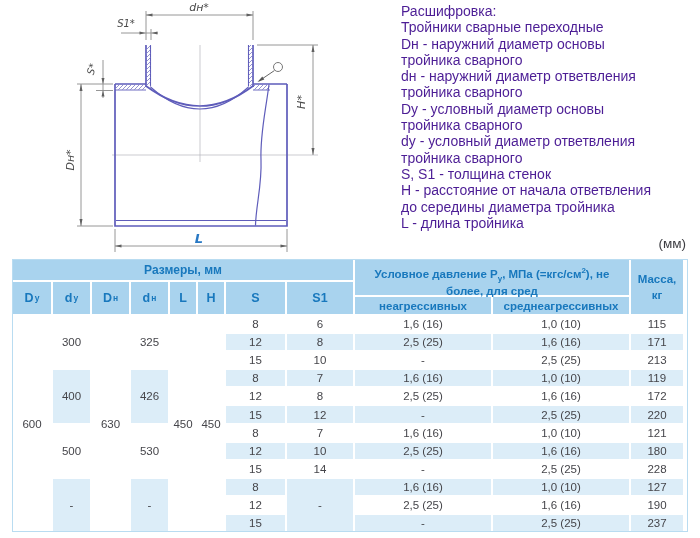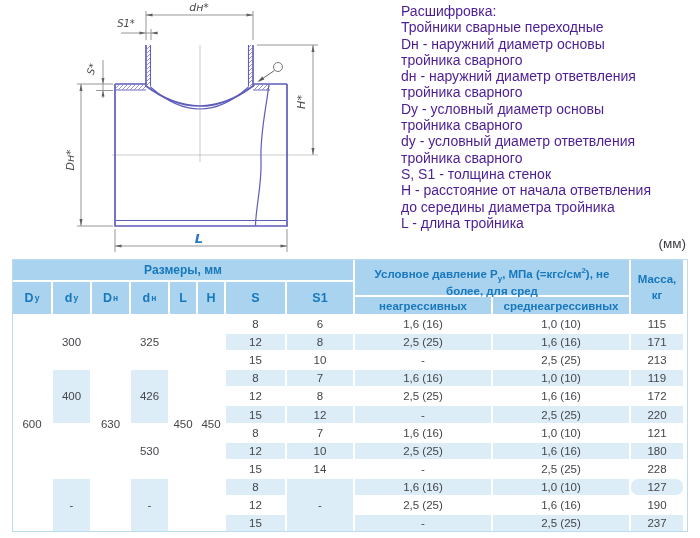--- a/index.html
+++ b/index.html
@@ -188,20 +188,21 @@
       </div>
       <div class="cell hdr colname" style="grid-area: 2 / 7 / 4;">
         <span>S</span>
       </div>
       <div class="cell hdr colname" style="grid-area: 2 / 8 / 4;">
         <span>S1</span>
       </div>
       <div class="cell body cw" style="grid-area: 4 / 1 / span 12;">600</div>
       <div class="cell body cw" style="grid-area: 4 / 2 / span 3;">300</div>
       <div class="cell body cb" style="grid-area: 7 / 2 / span 3;">400</div>
+      <div class="cell body cw" style="grid-area: 10 / 2 / span 3;">500</div>
       <div class="cell body cb" style="grid-area: 13 / 2 / span 3;">-</div>
       <div class="cell body cw" style="grid-area: 4 / 3 / span 12;">630</div>
       <div class="cell body cw" style="grid-area: 4 / 4 / span 3;">325</div>
       <div class="cell body cb" style="grid-area: 7 / 4 / span 3;">426</div>
       <div class="cell body cw" style="grid-area: 10 / 4 / span 3;">530</div>
       <div class="cell body cb" style="grid-area: 13 / 4 / span 3;">-</div>
       <div class="cell body cw" style="grid-area: 4 / 5 / span 12;">450</div>
       <div class="cell body cw" style="grid-area: 4 / 6 / span 12;">450</div>
       <div class="cell body cw" style="grid-area: 4 / 7 / span 1;">8</div>
       <div class="cell body cb" style="grid-area: 5 / 7 / span 1;">12</div>
@@ -251,18 +252,18 @@
       <div class="cell body cb" style="grid-area: 15 / 10 / span 1;">2,5 (25)</div>
       <div class="cell body cw" style="grid-area: 4 / 11 / span 1; text-align: right;">115</div>
       <div class="cell body cb" style="grid-area: 5 / 11 / span 1;">171</div>
       <div class="cell body cw" style="grid-area: 6 / 11 / span 1;">213</div>
       <div class="cell body cb" style="grid-area: 7 / 11 / span 1;">119</div>
       <div class="cell body cw" style="grid-area: 8 / 11 / span 1;">172</div>
       <div class="cell body cb" style="grid-area: 9 / 11 / span 1;">220</div>
       <div class="cell body cw" style="grid-area: 10 / 11 / span 1;">121</div>
       <div class="cell body cb" style="grid-area: 11 / 11 / span 1;">180</div>
       <div class="cell body cw" style="grid-area: 12 / 11 / span 1;">228</div>
-      <div class="cell body cb" style="grid-area: 13 / 11 / span 1; border-radius: 7px;">127</div>
+      <div class="cell body cb" style="grid-area: 13 / 11 / span 1;">127</div>
       <div class="cell body cw" style="grid-area: 14 / 11 / span 1;">190</div>
       <div class="cell body cb" style="grid-area: 15 / 11 / span 1;">237</div>
     </div>
 
 </div>
 
 </body></html>

